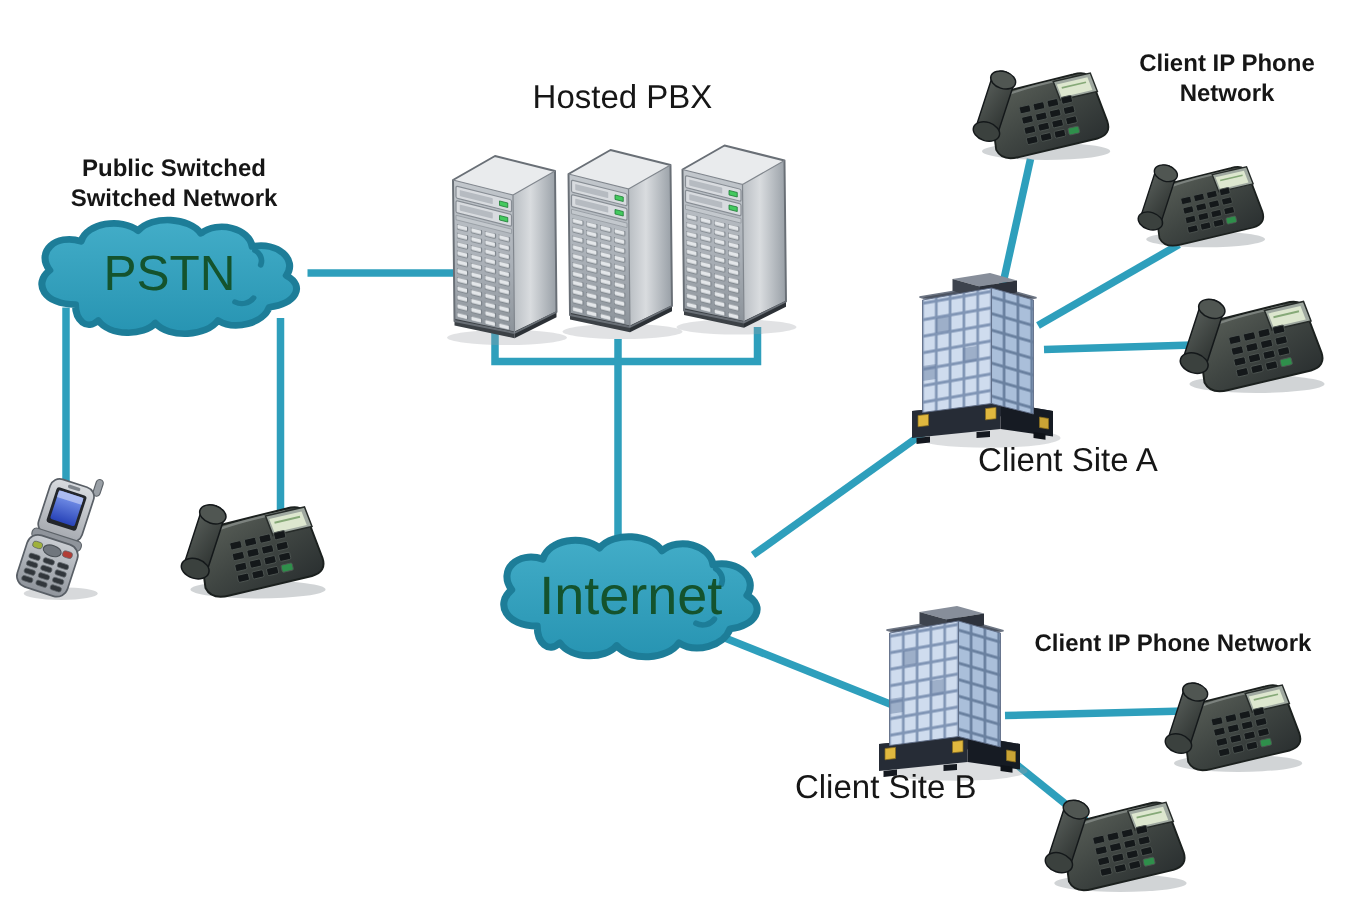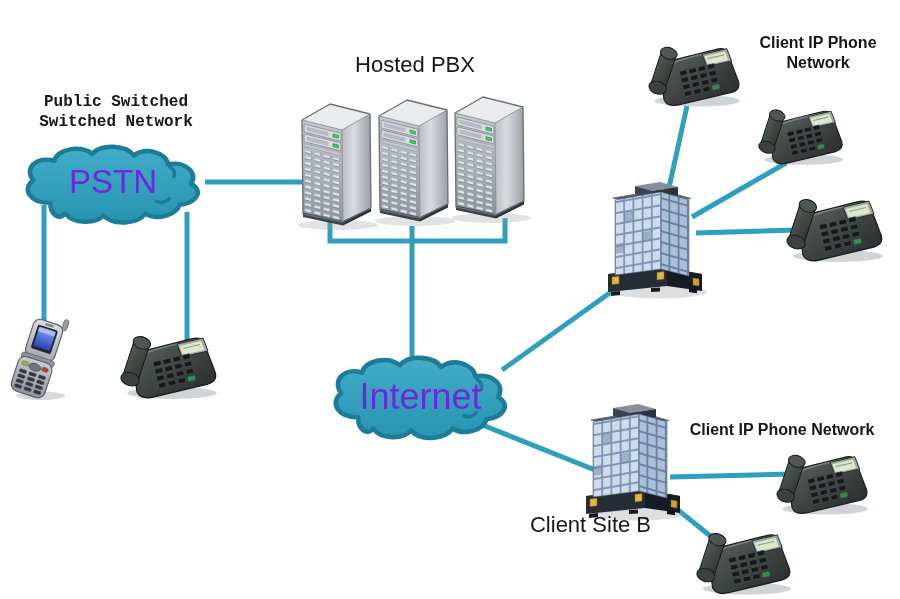--- a/index.html
+++ b/index.html
@@ -4,21 +4,21 @@
 <style>
   html,body{margin:0;padding:0;background:#fff;}
   .canvas{
     position:relative;width:900px;height:599px;background:#ffffff;
     font-family:"Liberation Sans",sans-serif;overflow:hidden;
   }
   .canvas svg{position:absolute;left:0;top:0;}
   .lbl{position:absolute;text-align:center;color:#161616;}
   .lbl-big{font-size:22px;font-weight:400;}
   .lbl-cap{font-size:16px;line-height:20px;font-weight:700;}
-  .lbl-cloud{color:#6d28d9;font-weight:400;}
+  .lbl-cloud{color:#14532d;font-weight:400;}
 </style>
 </head>
 <body>
 
 <div class="canvas">
 
 <svg width="900" height="599" viewBox="0 0 900 599">
   <defs>
     <linearGradient id="gCloud" x1="0" y1="0" x2="0" y2="1">
       <stop offset="0" stop-color="#43adc8"></stop>
@@ -239,34 +239,35 @@
       </g>
 
   <g>
         <use href="#deskPhone" transform="translate(776,450) scale(0.95)"></use>
       </g>
   <g>
         <use href="#deskPhone" transform="translate(696,528) scale(0.98)"></use>
       </g>
 </svg>
 
-<div class="lbl lbl-cap" style="left:16px;top:92px;width:200px;font-family:Liberation Mono, monospace;">
+<div class="lbl lbl-cap" style="left:16px;top:103px;width:200px;">
   <div>Public Switched</div>
   <div>Switched Network</div>
 </div>
 
 <div class="lbl lbl-cloud" style="left:18px;top:163px;width:190px;font-size:33px;">PSTN</div>
 
 <div class="lbl lbl-big" style="left:300px;top:52px;width:230px;">Hosted PBX</div>
 
 <div class="lbl lbl-cap" style="left:733px;top:33px;width:170px;">
   <div>Client IP Phone</div>
   <div>Network</div>
 </div>
 
+<div class="lbl lbl-big" style="left:607px;top:294px;width:210px;">Client Site A</div>
 
 <div class="lbl lbl-cloud" style="left:326px;top:376px;width:189px;font-size:36px;">Internet</div>
 
 <div class="lbl lbl-big" style="left:488px;top:512px;width:205px;">Client Site B</div>
 
 <div class="lbl lbl-cap" style="left:676px;top:420px;width:212px;">Client IP Phone Network</div>
 
 </div>
 
 </body></html>

